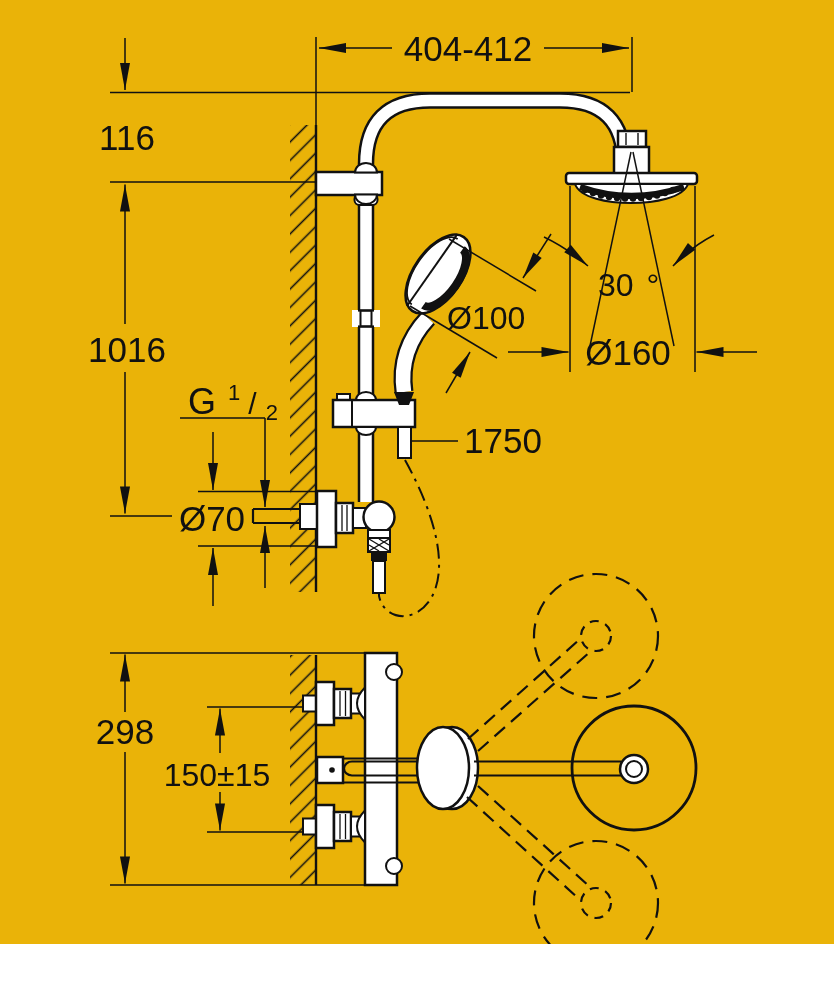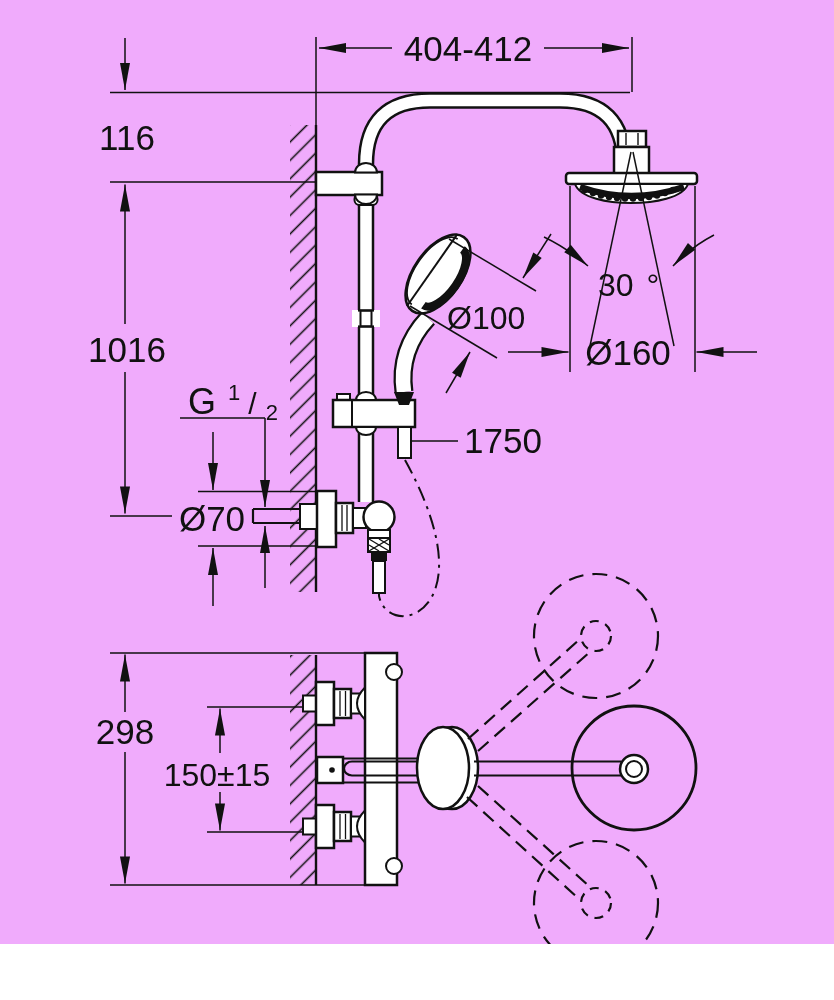--- a/index.html
+++ b/index.html
@@ -1,16 +1,16 @@
 <!DOCTYPE html>
 <html><head>
 <meta charset="utf-8">
 <style>
   html,body{margin:0;padding:0;background:#ffffff;}
-  .stage{width:834px;height:944px;position:relative;background:#f0abfc;overflow:hidden;}
+  .stage{width:834px;height:944px;position:relative;background:#eab308;overflow:hidden;}
   svg{display:block;}
   text{font-family:"Liberation Sans","DejaVu Sans",sans-serif;fill:#111;}
   .dim{font-size:35px;}
   .dim-s{font-size:32px;}
   .thin{stroke:#111;stroke-width:1.5;fill:none;}
   .obj{stroke:#111;stroke-width:2.5;fill:#fff;}
   .obj2{stroke:#111;stroke-width:2;fill:#fff;}
   .lineonly{stroke:#111;stroke-width:2.2;fill:none;}
 </style>
 </head>

